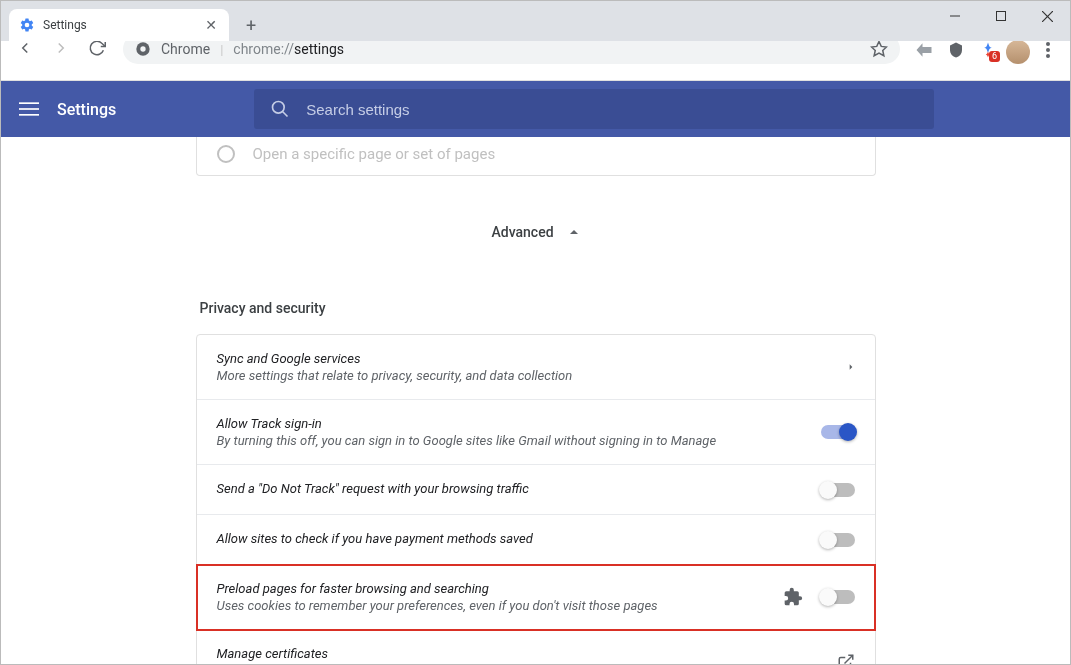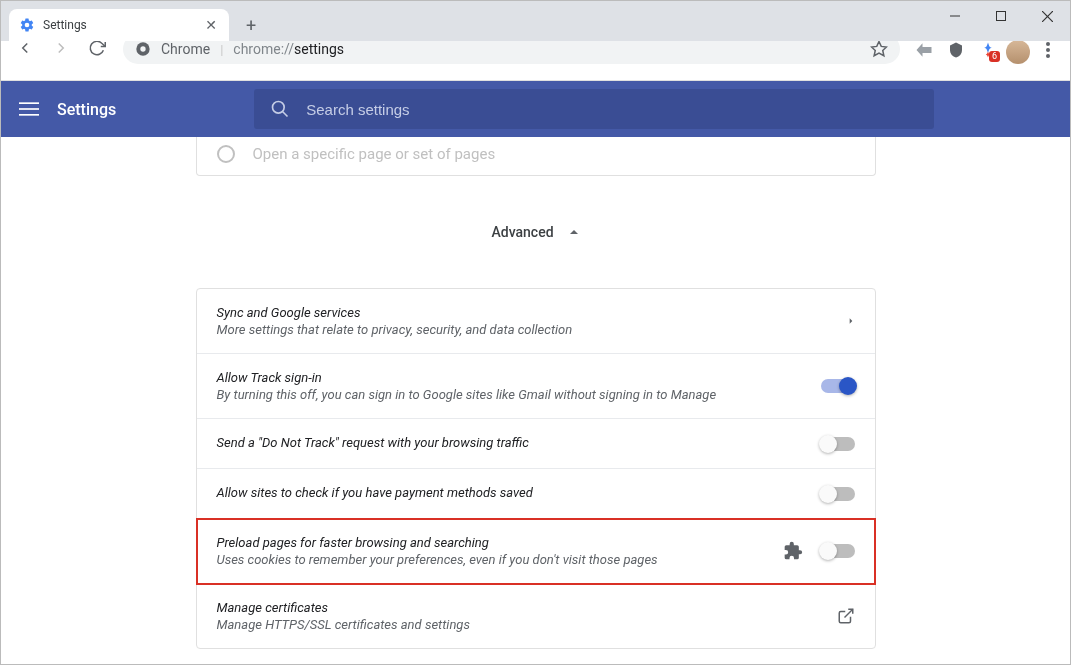--- a/index.html
+++ b/index.html
@@ -189,20 +189,21 @@
       <span>Open a specific page or set of pages</span>
     </div>
 
     <div class="advanced">
       <span>Advanced</span>
       <svg width="12" height="12" viewBox="0 0 24 24" fill="#5f6368">
           <polygon points="12 8 4 16 20 16"></polygon>
         </svg>
     </div>
 
+    <div class="section-title">Privacy and security</div>
 
     <div class="card">
 
       <div class="row">
         <div class="row-text">
           <div class="row-title">Sync and Google services</div>
           <div class="row-sub">More settings that relate to privacy, security, and data collection</div>
         </div>
         <div class="row-action arrow-right">
             <svg width="8" height="12" viewBox="0 0 24 24" fill="#5f6368">

